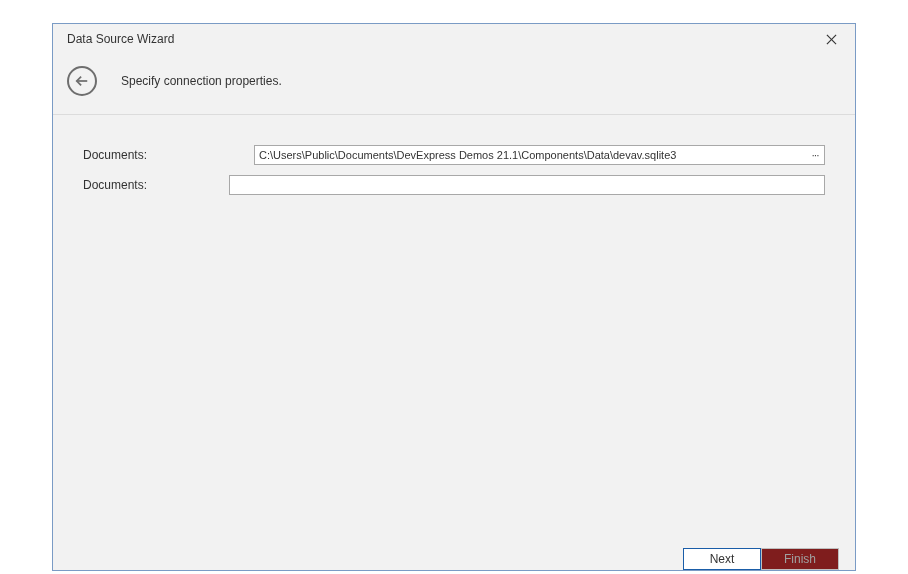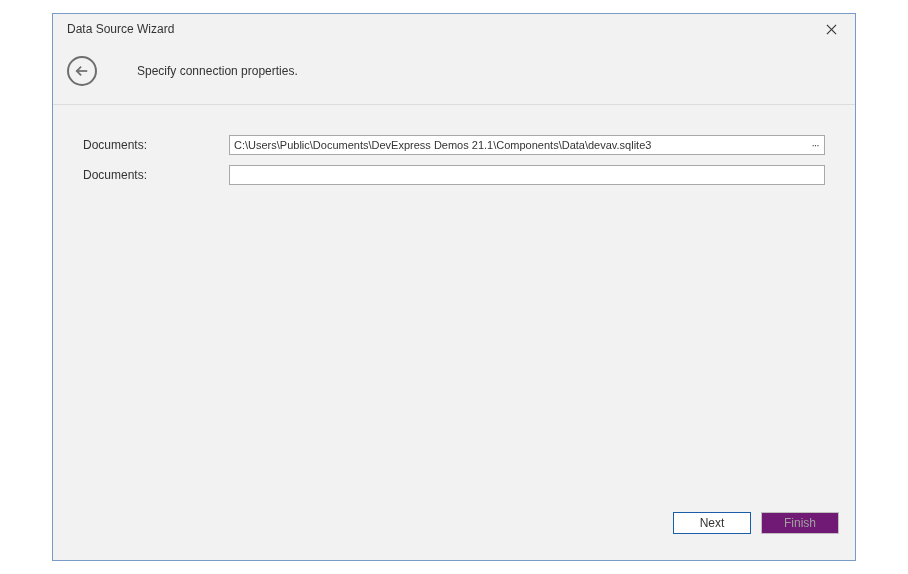--- a/index.html
+++ b/index.html
@@ -17,21 +17,21 @@
       min-height: 100vh;
     }
     .wizard-frame {
       width: 908px;
       height: 574px;
       position: relative;
     }
     .wizard-window {
       position: absolute;
       left: 52px;
-      top: 13px;
+      top: 23px;
       width: 804px;
       height: 548px;
       border: 1px solid #7a9bc5;
       background: #f2f2f2;
       display: flex;
       flex-direction: column;
     }
     .titlebar {
       height: 30px;
       display: flex;
@@ -55,21 +55,20 @@
     }
     .close-btn svg {
       width: 11px;
       height: 11px;
     }
     .header-section {
       padding: 12px 14px 18px 14px;
       display: flex;
       align-items: center;
       border-bottom: 1px solid #dcdcdc;
-      gap: 16px;
     }
     .back-circle {
       width: 30px;
       height: 30px;
       border: 2px solid #6e6e6e;
       border-radius: 50%;
       display: flex;
       align-items: center;
       justify-content: center;
       cursor: pointer;
@@ -125,32 +124,32 @@
       justify-content: center;
       font-size: 10px;
       color: #333;
       cursor: pointer;
       background: #ffffff;
       letter-spacing: -1px;
     }
     .footer {
       height: 48px;
       display: flex;
-      align-items: flex-start;
+      align-items: flex-end;
       justify-content: flex-end;
       padding: 0 16px;
-      gap: 10px;
+      gap: 0;
     }
     .wizard-btn {
       width: 78px;
       height: 22px;
       font-family: inherit;
       font-size: 12px;
       border: 1px solid #bfbfbf;
-      background: #701a75;
+      background: #7f1d1d;
       cursor: pointer;
       color: #333;
       text-align: center;
     }
     .wizard-btn.primary {
       border: 1px solid #1a5da8;
       background: #ffffff;
     }
     .wizard-btn:disabled {
       color: #a0a0a0;
@@ -181,21 +180,21 @@
         </svg>
       </div>
       <span class="step-title">Specify connection properties.</span>
     </div>
 
     <div class="content-area">
 
       <div class="form-row">
         <span class="form-label">Documents:</span>
         <div class="form-input-wrapper">
-          <input type="text" class="form-input" style="padding-right: 16px;" value="C:\Users\Public\Documents\DevExpress Demos 21.1\Components\Data\devav.sqlite3">
+          <input type="text" class="form-input" style="padding-right: 16px; margin-left: 25px;" value="C:\Users\Public\Documents\DevExpress Demos 21.1\Components\Data\devav.sqlite3">
           <div class="browse-btn">
             <span>···</span>
           </div>
         </div>
       </div>
 
       <div class="form-row">
         <span class="form-label">Documents:</span>
         <div class="form-input-wrapper">
           <input type="password" class="form-input" value="" style="">

